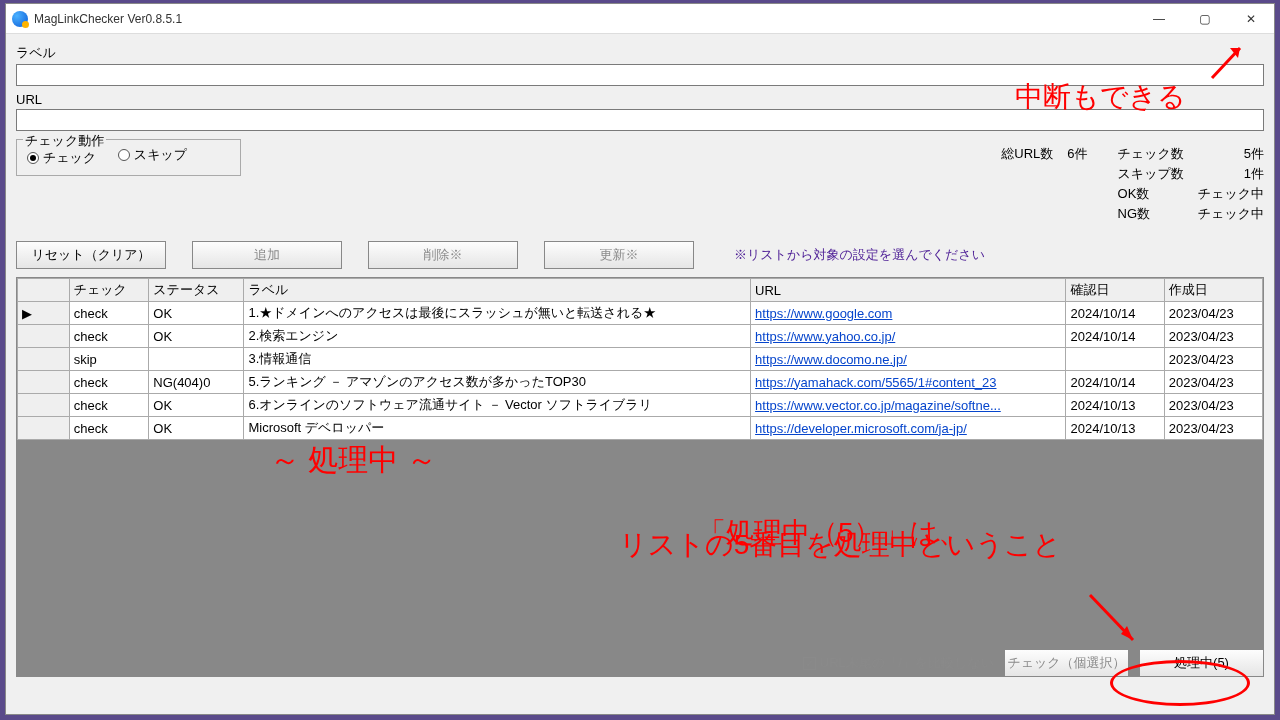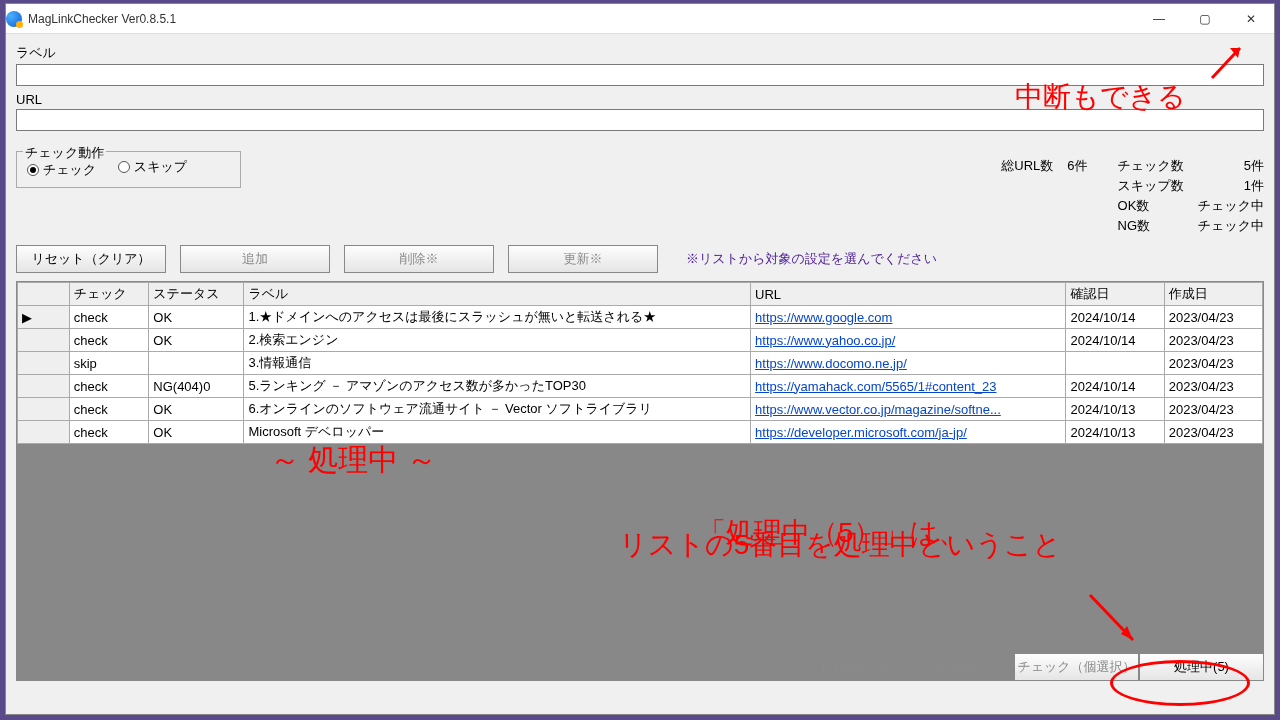--- a/index.html
+++ b/index.html
@@ -1,48 +1,48 @@
 <!DOCTYPE html>
 <html><head>
 <meta charset="utf-8">
 <style>
 *{box-sizing:border-box;margin:0;padding:0;font-family:"MS UI Gothic","Meiryo",sans-serif;font-size:13px}
 body{background:#5a4a8a;width:1280px;height:720px;overflow:hidden;position:relative}
 .window{position:absolute;left:5px;top:3px;width:1270px;height:712px;background:#f0f0f0;border:1px solid #888}
-.titlebar{height:30px;background:#fff;display:flex;align-items:center;border-bottom:1px solid #ddd}
+.titlebar{height:30px;background:#fff;display:flex;align-items:center;padding-left:6px;border-bottom:1px solid #ddd}
 .app-icon{width:16px;height:16px;background:radial-gradient(circle at 30% 30%,#4ab1ff,#0b5bd6);border-radius:50%;margin-right:6px;position:relative}
 .app-icon::after{content:"";position:absolute;right:-1px;bottom:-1px;width:7px;height:7px;background:#ffb300;border-radius:50%}
 .title{flex:1;color:#333;font-size:12px}
 .winbtns{display:flex;height:100%}
 .winbtn{width:46px;display:flex;align-items:center;justify-content:center;color:#333;font-size:12px}
 .content{padding:4px 10px 10px;position:relative}
 .lbl{font-size:13px;margin:6px 0 2px}
 .textinput{width:100%;height:22px;border:1px solid #7a7a7a;background:#fff;padding:2px 4px}
-.row{display:flex;align-items:flex-start;margin-top:20px}
+.row{display:flex;align-items:flex-start;margin-top:8px}
 .group{border:1px solid #aaa;padding:6px 10px 8px;position:relative;display:inline-block;min-width:225px}
 .group .legend{position:absolute;top:-8px;left:6px;background:#f0f0f0;padding:0 2px;font-size:13px}
 .radio{display:inline-flex;align-items:center;margin-right:18px}
 .radio .dot{width:12px;height:12px;border:1px solid #555;border-radius:50%;margin-right:4px;background:#fff;display:flex;align-items:center;justify-content:center}
 .radio .dot.sel::after{content:"";width:6px;height:6px;border-radius:50%;background:#000}
 .stats{margin-left:auto;display:flex;gap:30px;margin-top:6px}
 .stats-col{display:grid;grid-template-columns:auto auto;column-gap:14px;row-gap:2px;text-align:left}
 .stats-col .v{text-align:right}
-.btnrow{display:flex;gap:14px;margin-top:10px;align-items:center}
+.btnrow{display:flex;gap:26px;margin-top:18px;align-items:center}
 .btn{min-width:150px;height:28px;border:1px solid #888;background:linear-gradient(#fdfdfd,#e5e5e5);display:flex;align-items:center;justify-content:center}
 .btn.disabled{color:#8a8a8a}
 .hint{margin-left:14px;color:#4c1d95}
 .grid-wrap{margin-top:8px;border:1px solid #888;background:#888;height:400px;display:flex;flex-direction:column}
 table{border-collapse:collapse;width:100%;background:#fff}
 th,td{border:1px solid #aaa;padding:2px 4px;text-align:left;font-weight:normal;height:21px;white-space:nowrap;overflow:hidden;text-overflow:ellipsis}
 th{background:#efefef}
 .rowhdr{width:50px;background:#efefef}
 .col-check{width:77px}.col-status{width:92px}.col-label{width:490px}.col-url{width:305px}.col-conf{width:95px}.col-created{width:95px}
 td.url a{color:#0645cc;text-decoration:underline}
 .grid-fill{flex:1;background:#888}
-.footer{position:absolute;right:10px;bottom:10px;display:flex;align-items:center;gap:0}
+.footer{position:absolute;right:10px;bottom:10px;display:flex;align-items:center;gap:10px}
 .chk{display:inline-flex;align-items:center;color:#8a8a8a}
 .chkbox{width:13px;height:13px;border:1px solid #8a8a8a;margin-right:4px;display:flex;align-items:center;justify-content:center;font-size:10px;color:#8a8a8a}
 .btn2{min-width:125px;height:28px;border:1px solid #888;background:linear-gradient(#fdfdfd,#e5e5e5);display:flex;align-items:center;justify-content:center}
 .btn2.disabled{color:#8a8a8a}
 
 .ann{position:absolute;color:#ff0000;font-family:"MS Gothic",sans-serif;pointer-events:none}
 .ann.big{font-size:30px;font-weight:normal}
 .ann.med{font-size:28px}
 .ann.small{font-size:22px}
 .arrow{position:absolute;pointer-events:none}

